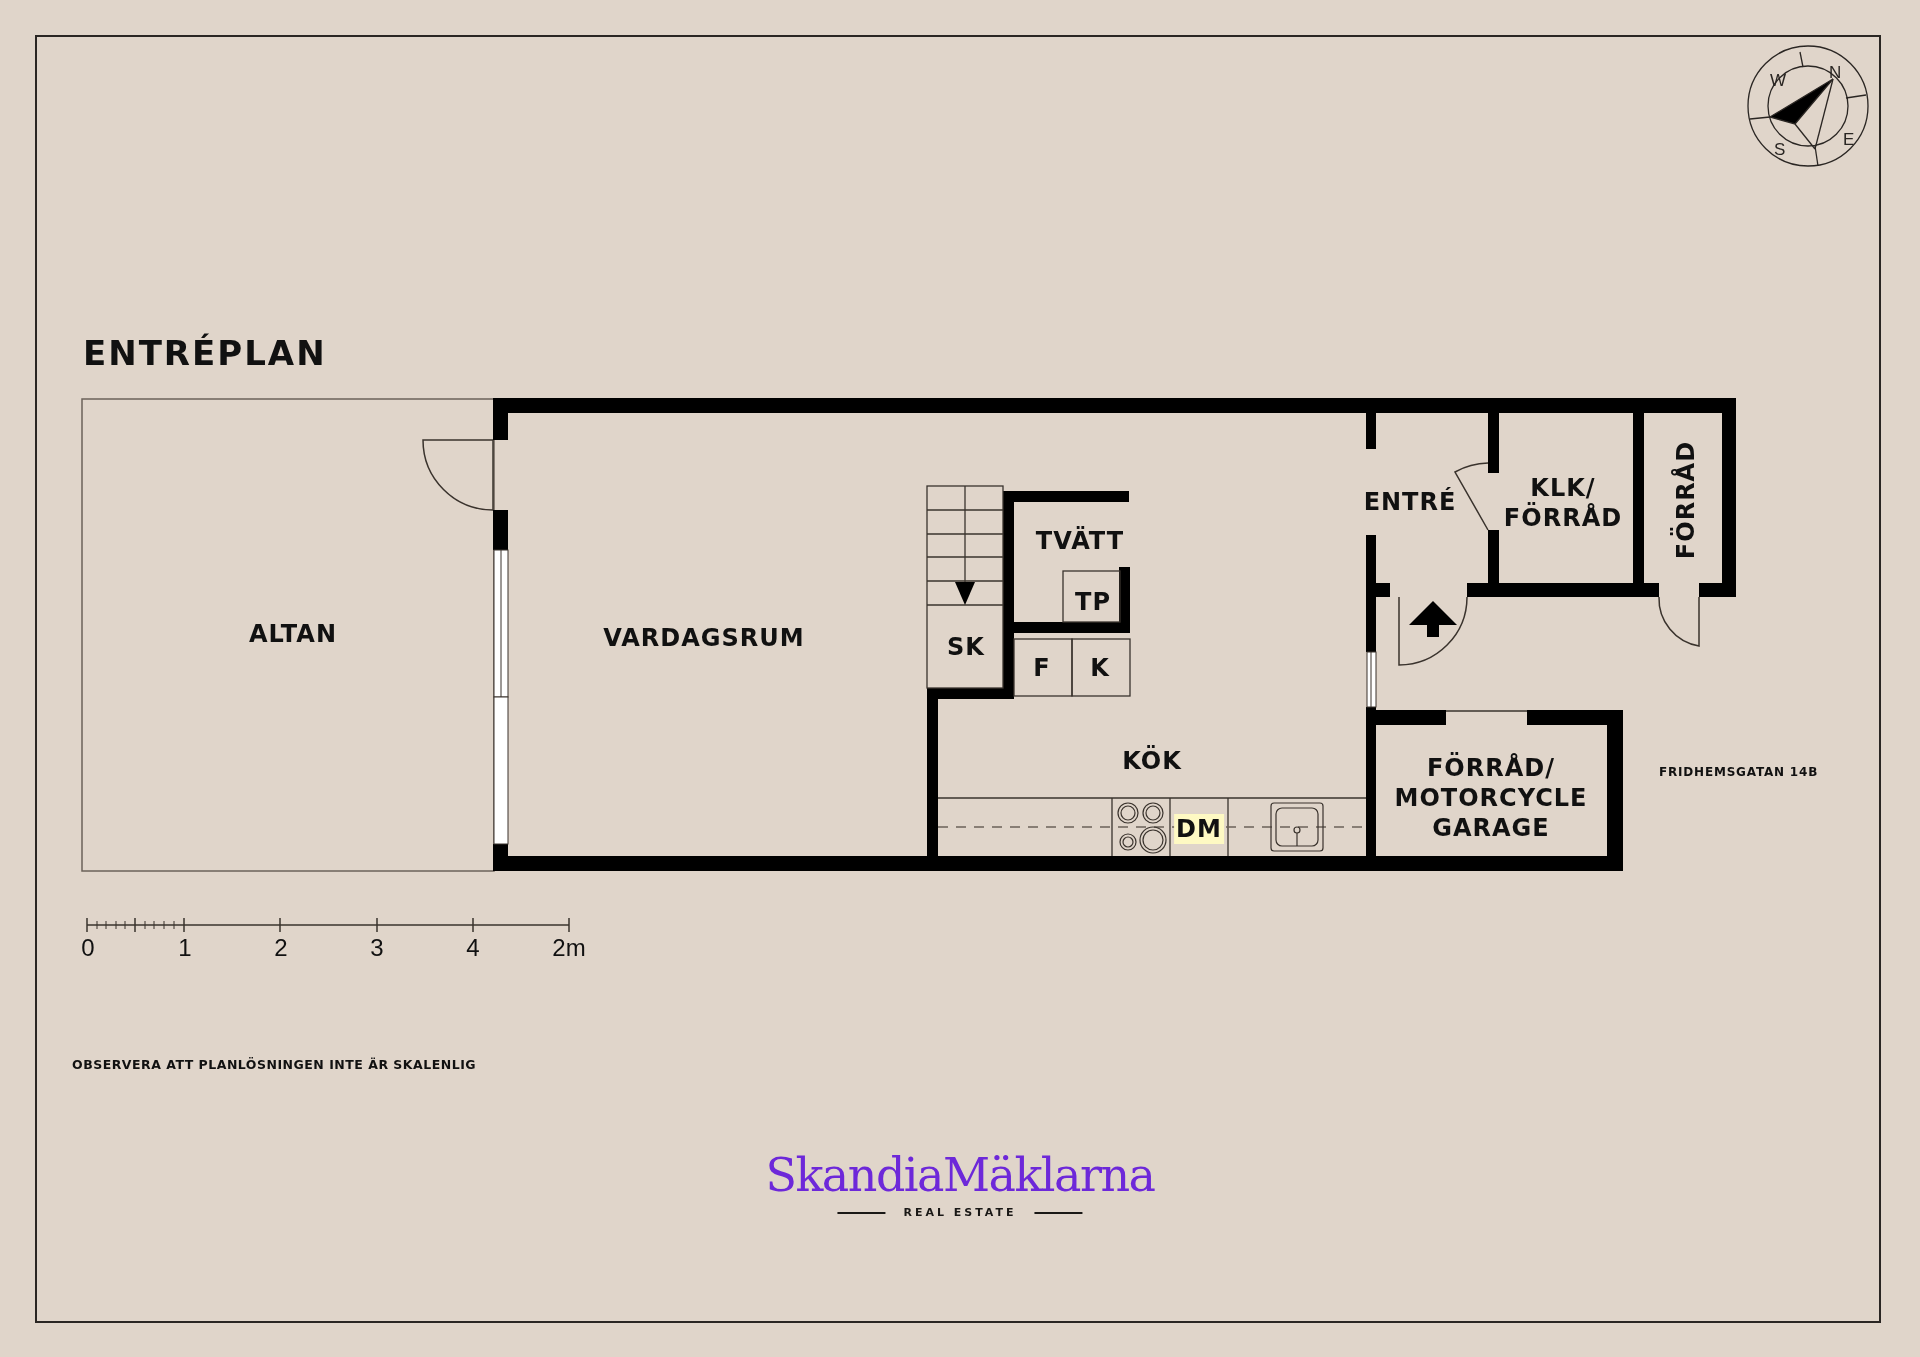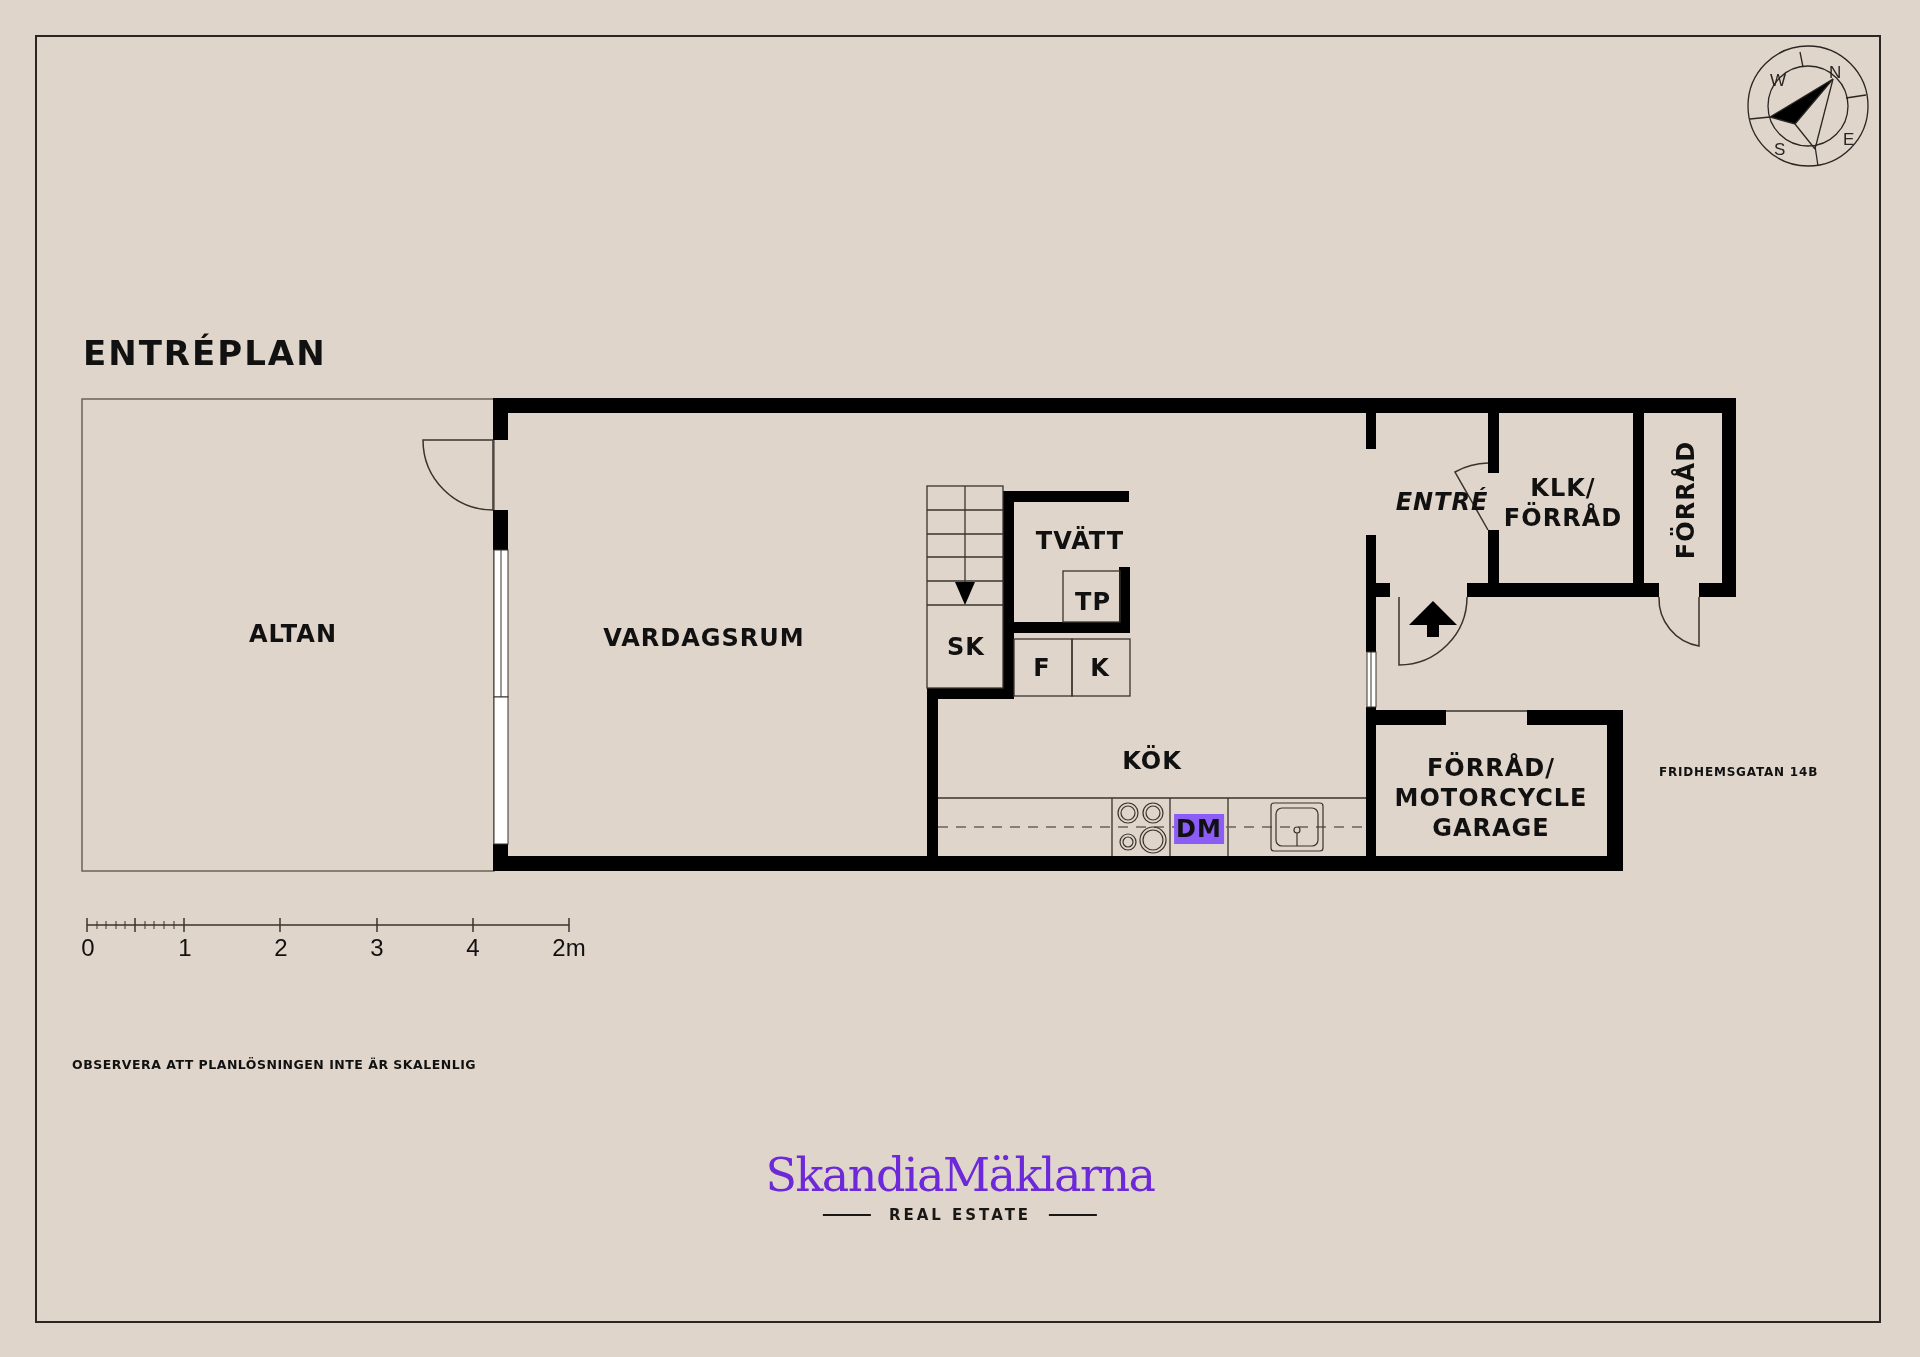--- a/index.html
+++ b/index.html
@@ -46,21 +46,21 @@
     position: absolute; left: 960px; top: 1148px;
     transform: translateX(-50%);
     font-family: "DejaVu Serif", "Liberation Serif", serif;
     font-size: 46px; letter-spacing: -1.5px; color: #6d28d9;
     white-space: nowrap;
   }
   .brand-sub {
     position: absolute; left: 960px; top: 1206px;
     transform: translateX(-50%);
     display: flex; align-items: center; gap: 18px;
-    font-size: 15px; font-weight: bold; letter-spacing: 3px; color: #1a1816;
+    font-size: 11px; font-weight: bold; letter-spacing: 3px; color: #1a1816;
     white-space: nowrap;
   }
   .brand-sub .rule { width: 48px; height: 2px; background: #1a1816; display: inline-block; }
 </style>
 </head>
 <body>
 
 <div class="frame"></div>
 
 <svg class="plan" width="1920" height="1357" viewBox="0 0 1920 1357">
@@ -225,22 +225,22 @@
 <div class="title">ENTRÉPLAN</div>
 
 <div class="room-label" style="left:293px; top:634px;">ALTAN</div>
 <div class="room-label" style="left:704px; top:638px;">VARDAGSRUM</div>
 <div class="room-label" style="left:1080px; top:541px;">TVÄTT</div>
 <div class="room-label" style="left:1093px; top:602px;">TP</div>
 <div class="room-label" style="left:966px; top:647px;">SK</div>
 <div class="room-label" style="left:1042px; top:668px;">F</div>
 <div class="room-label" style="left:1100px; top:668px;">K</div>
 <div class="room-label" style="left:1152px; top:753px;margin-top:8px;">KÖK</div>
-<div class="room-label" style="left:1199px; top:829px; background:#8b5cf6; padding:0 2px;">DM</div>
-<div class="room-label" style="left:1442px; top:502px;font-style:italic;">ENTRÉ</div>
+<div class="room-label" style="left:1199px; top:829px; background:#fef9c3; padding:0 2px;">DM</div>
+<div class="room-label" style="left:1410px; top:502px;">ENTRÉ</div>
 <div class="room-label" style="left:1563px; top:503px;">
   <div>KLK/</div>
   <div>FÖRRÅD</div>
 </div>
 <div class="room-label vertical" style="left:1686px; top:500px;">FÖRRÅD</div>
 <div class="room-label" style="left:1491px; top:798px;">
   <div>FÖRRÅD/</div>
   <div>MOTORCYCLE</div>
   <div>GARAGE</div>
 </div>

